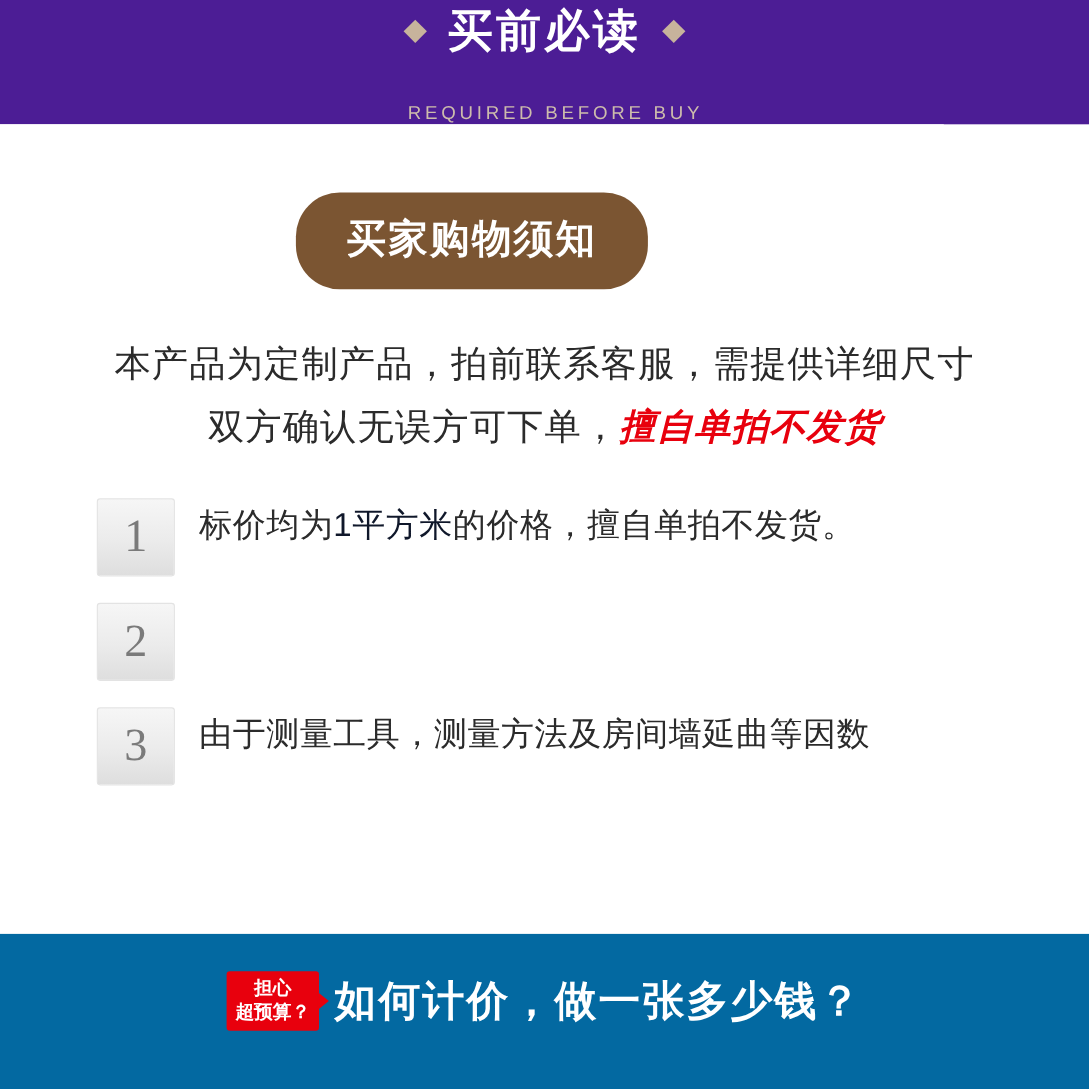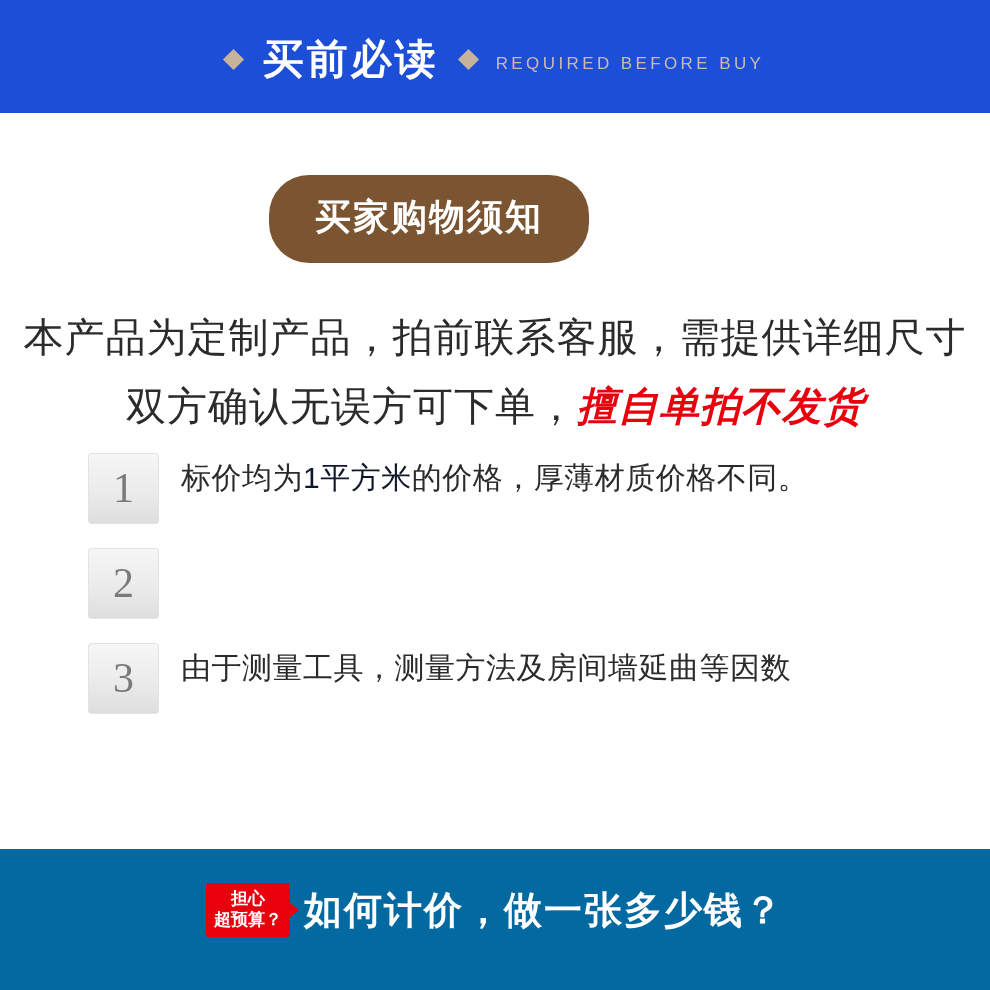--- a/index.html
+++ b/index.html
@@ -8,25 +8,25 @@
     height: 990px;
     overflow: hidden;
     background: #ffffff;
     font-family: "Liberation Sans", sans-serif;
   }
 
   
   .top-banner {
     width: 990px;
     height: 113px;
-    background: #1d4ed8;
-    display: flex;
-    flex-direction: row;
+    background: #4c1d95;
+    display: flex;
+    flex-direction: column;
     align-items: center;
-    justify-content: center;
+    justify-content: space-between;
     padding-top: 6px;
   }
   .top-title-row {
     display: flex;
     align-items: center;
     justify-content: center;
     gap: 22px;
   }
   .diamond {
     width: 15px;
@@ -72,21 +72,21 @@
     border-radius: 40px;
     white-space: nowrap;
   }
 
   .lead {
     position: absolute;
     top: 190px;
     width: 990px;
     text-align: center;
     color: #2b2b2b;
-    font-size: 40px;
+    font-size: 33px;
     line-height: 1.72;
     letter-spacing: 1px;
   }
   .lead .red {
     color: #e8000d;
     font-weight: bold;
     font-style: italic;
   }
 
   .items {
@@ -201,21 +201,21 @@
     <div>
       <span>双方确认无误方可下单，</span><span class="red">擅自单拍不发货</span>
     </div>
   </div>
 
   <div class="items">
 
     <div class="item">
       <div class="num-box">1</div>
       <div class="item-text">
-        <span>标价均为</span><span class="red">1平方米</span><span>的价格，厚薄材质价格不同。</span>
+        <span>标价均为</span><span class="red">1平方米</span><span>的价格，擅自单拍不发货。</span>
       </div>
     </div>
 
     <div class="item">
       <div class="num-box">2</div>
     </div>
 
     <div class="item">
       <div class="num-box">3</div>
       <div class="item-text">

